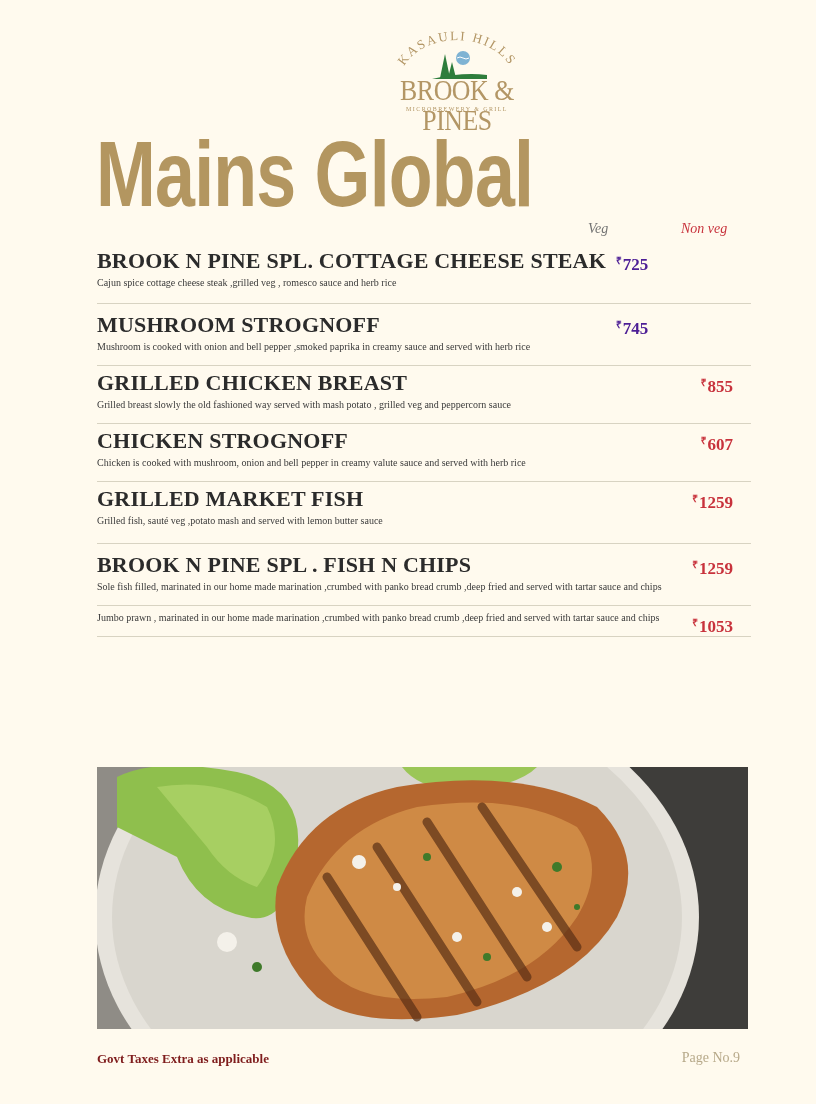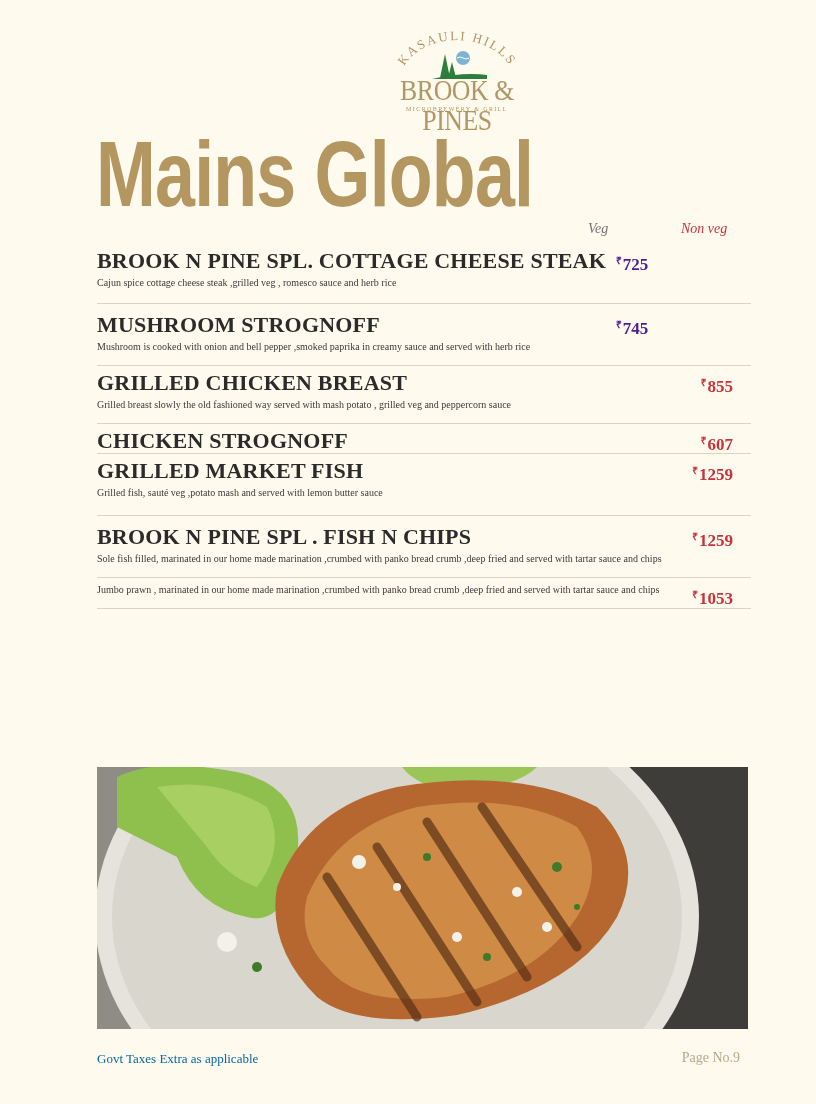--- a/index.html
+++ b/index.html
@@ -20,21 +20,21 @@
   .col-nonveg { left:681px; color:#c8323c; }
   .items { position:absolute; left:97px; top:246px; width:654px; }
   .item { position:relative; border-bottom:1px solid #d8d3c2; }
   .item-name { font-family:"Liberation Serif", serif; font-weight:bold; font-size:22px; letter-spacing:0.2px; color:#2b2b2b; line-height:24px; padding-top:3px; }
   .item-desc { font-family:"Liberation Serif", serif; font-size:10px; color:#3a3a3a; line-height:20px; width:585px; padding-bottom:8px; }
   .price { position:absolute; top:3px; font-family:"Liberation Serif", serif; font-weight:bold; font-size:17px; line-height:24px; }
   .price .rs { font-size:10px; vertical-align:6px; margin-right:1px; }
   .price.veg { left:519px; color:#4c1d95; }
   .price.nonveg { right:18px; color:#c8323c; }
   .photo { position:absolute; left:97px; top:767px; width:651px; height:262px; overflow:hidden; background:#8d8a84; }
-  .footer-left { position:absolute; left:97px; top:1051px; font-family:"Liberation Serif", serif; font-size:13px; color:#0369a1; }
+  .footer-left { position:absolute; left:97px; top:1051px; font-family:"Liberation Serif", serif; font-size:13px; color:#7f1d1d;font-weight:bold; }
   .footer-right { position:absolute; right:76px; top:1050px; font-family:"Liberation Serif", serif; font-size:14px; color:#b7a98a; }
 </style>
 </head>
 <body>
 
 <div class="logo">
   <svg width="190" height="52" viewBox="0 0 190 52">
     <defs>
         <path id="arc" d="M38,48 A58,44 0 0 1 152,48"></path>
       </defs>
@@ -67,20 +67,21 @@
     <div class="item-desc">Mushroom  is cooked with onion and bell pepper ,smoked paprika in creamy sauce  and served with herb rice</div>
     <div class="price veg" style="top:9px"><span class="rs">₹</span><span>745</span></div>
   </div>
   <div class="item" style="padding-top:2px">
     <div class="item-name">GRILLED CHICKEN BREAST</div>
     <div class="item-desc">Grilled breast slowly the old fashioned way served with mash potato , grilled veg and peppercorn sauce</div>
     <div class="price nonveg" style="top:5px"><span class="rs">₹</span><span>855</span></div>
   </div>
   <div class="item" style="padding-top:2px">
     <div class="item-name">CHICKEN STROGNOFF</div>
+    <div class="item-desc">Chicken is cooked with mushroom, onion and bell pepper in creamy valute sauce and served with herb rice</div>
     <div class="price nonveg" style="top:5px"><span class="rs">₹</span><span>607</span></div>
   </div>
   <div class="item" style="padding-top:2px;padding-bottom:4px">
     <div class="item-name">GRILLED  MARKET FISH</div>
     <div class="item-desc">Grilled fish, sauté veg ,potato mash and served with lemon butter sauce</div>
     <div class="price nonveg" style="top:5px"><span class="rs">₹</span><span>1259</span></div>
   </div>
   <div class="item" style="padding-top:6px">
     <div class="item-name">BROOK N PINE SPL . FISH N CHIPS</div>
     <div class="item-desc">Sole fish filled, marinated in our home made marination ,crumbed with panko bread crumb ,deep fried and served with tartar sauce and chips</div>

